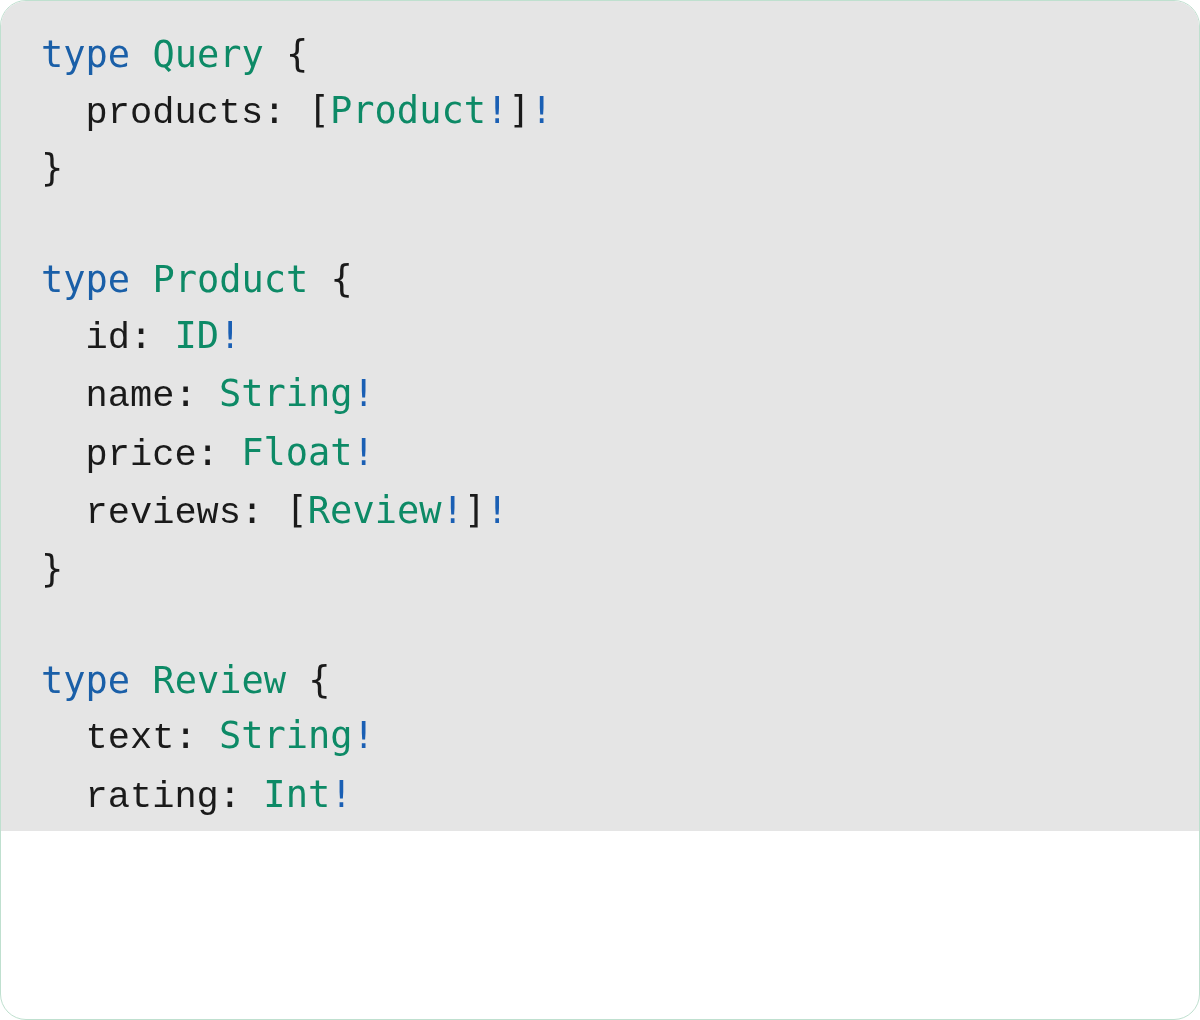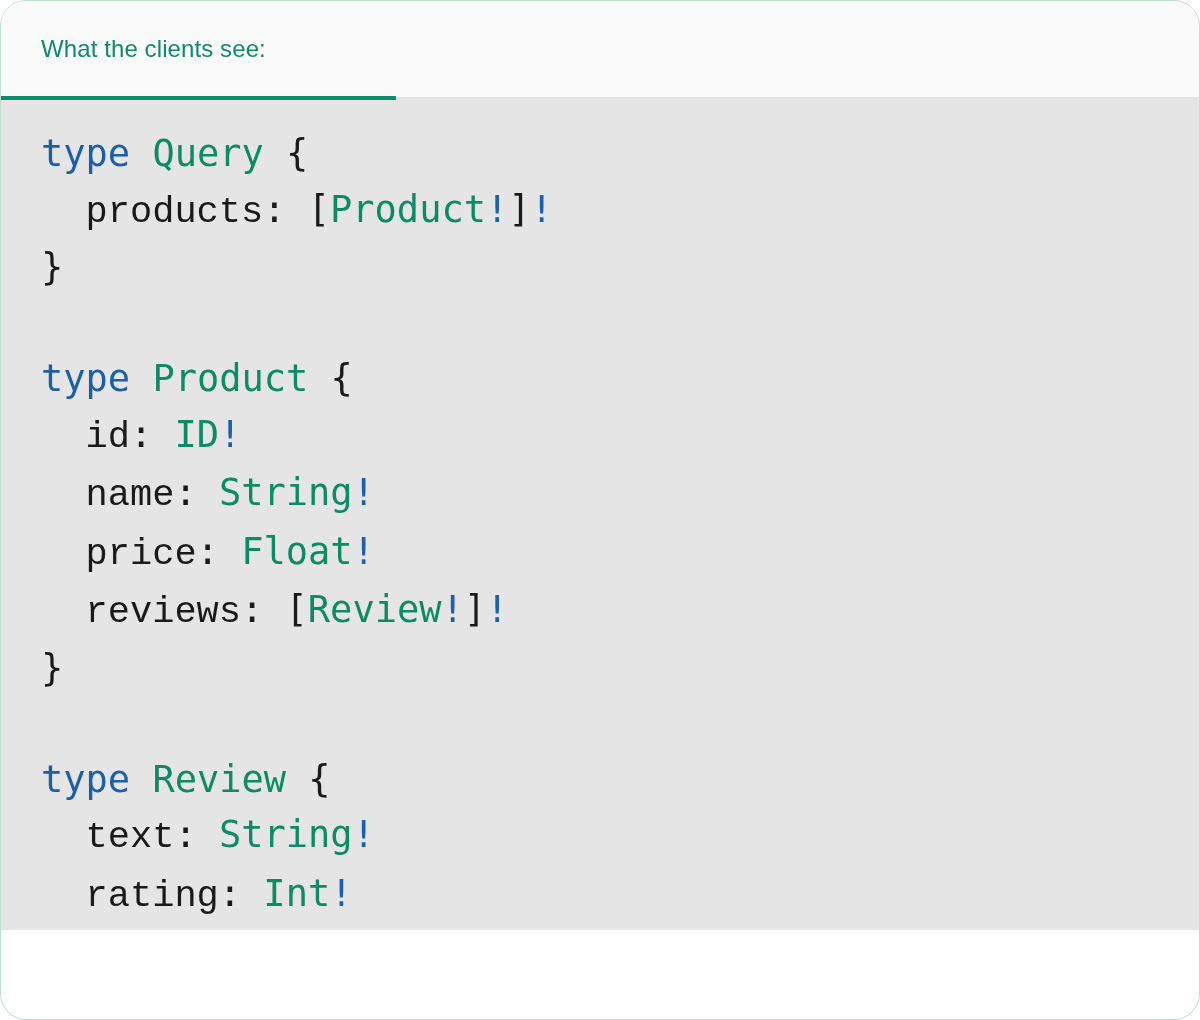--- a/index.html
+++ b/index.html
@@ -94,23 +94,18 @@
   .tok-punct { color: #1a1a1a; }   
   .tok-field { color: #1a1a1a; font-family: Liberation Mono, monospace; }   
   .tok-bang  { color: #1a5fb4; }   
   .tok-plain { color: #1a1a1a; }
 </style>
 </head>
 <body>
 
 <div class="card">
 
-  <div class="tabstrip">
-    <div class="tab active">
-      <span class="tab-label">What the clients see:</span>
-    </div>
-  </div>
 
   <div class="code-body">
     <pre class="code-block" id="code-block"><div class="code-line"><span class="tok-kw">type</span><span class="tok-plain"> </span><span class="tok-type">Query</span><span class="tok-plain"> </span><span class="tok-punct">{</span></div><div class="code-line"><span class="tok-plain">  </span><span class="tok-field">products</span><span class="tok-punct">: </span><span class="tok-punct">[</span><span class="tok-type">Product</span><span class="tok-bang">!</span><span class="tok-punct">]</span><span class="tok-bang">!</span></div><div class="code-line"><span class="tok-punct">}</span></div><div class="code-line"><span class="tok-plain"></span></div><div class="code-line"><span class="tok-kw">type</span><span class="tok-plain"> </span><span class="tok-type">Product</span><span class="tok-plain"> </span><span class="tok-punct">{</span></div><div class="code-line"><span class="tok-plain">  </span><span class="tok-field">id</span><span class="tok-punct">: </span><span class="tok-type">ID</span><span class="tok-bang">!</span></div><div class="code-line"><span class="tok-plain">  </span><span class="tok-field">name</span><span class="tok-punct">: </span><span class="tok-type">String</span><span class="tok-bang">!</span></div><div class="code-line"><span class="tok-plain">  </span><span class="tok-field">price</span><span class="tok-punct">: </span><span class="tok-type">Float</span><span class="tok-bang">!</span></div><div class="code-line"><span class="tok-plain">  </span><span class="tok-field">reviews</span><span class="tok-punct">: </span><span class="tok-punct">[</span><span class="tok-type">Review</span><span class="tok-bang">!</span><span class="tok-punct">]</span><span class="tok-bang">!</span></div><div class="code-line"><span class="tok-punct">}</span></div><div class="code-line"><span class="tok-plain"></span></div><div class="code-line"><span class="tok-kw">type</span><span class="tok-plain"> </span><span class="tok-type">Review</span><span class="tok-plain"> </span><span class="tok-punct">{</span></div><div class="code-line"><span class="tok-plain">  </span><span class="tok-field">text</span><span class="tok-punct">: </span><span class="tok-type">String</span><span class="tok-bang">!</span></div><div class="code-line"><span class="tok-plain">  </span><span class="tok-field">rating</span><span class="tok-punct">: </span><span class="tok-type">Int</span><span class="tok-bang">!</span></div><div class="code-line"><span class="tok-punct">}</span></div></pre>
   </div>
 
 </div>
 
 </body></html>

